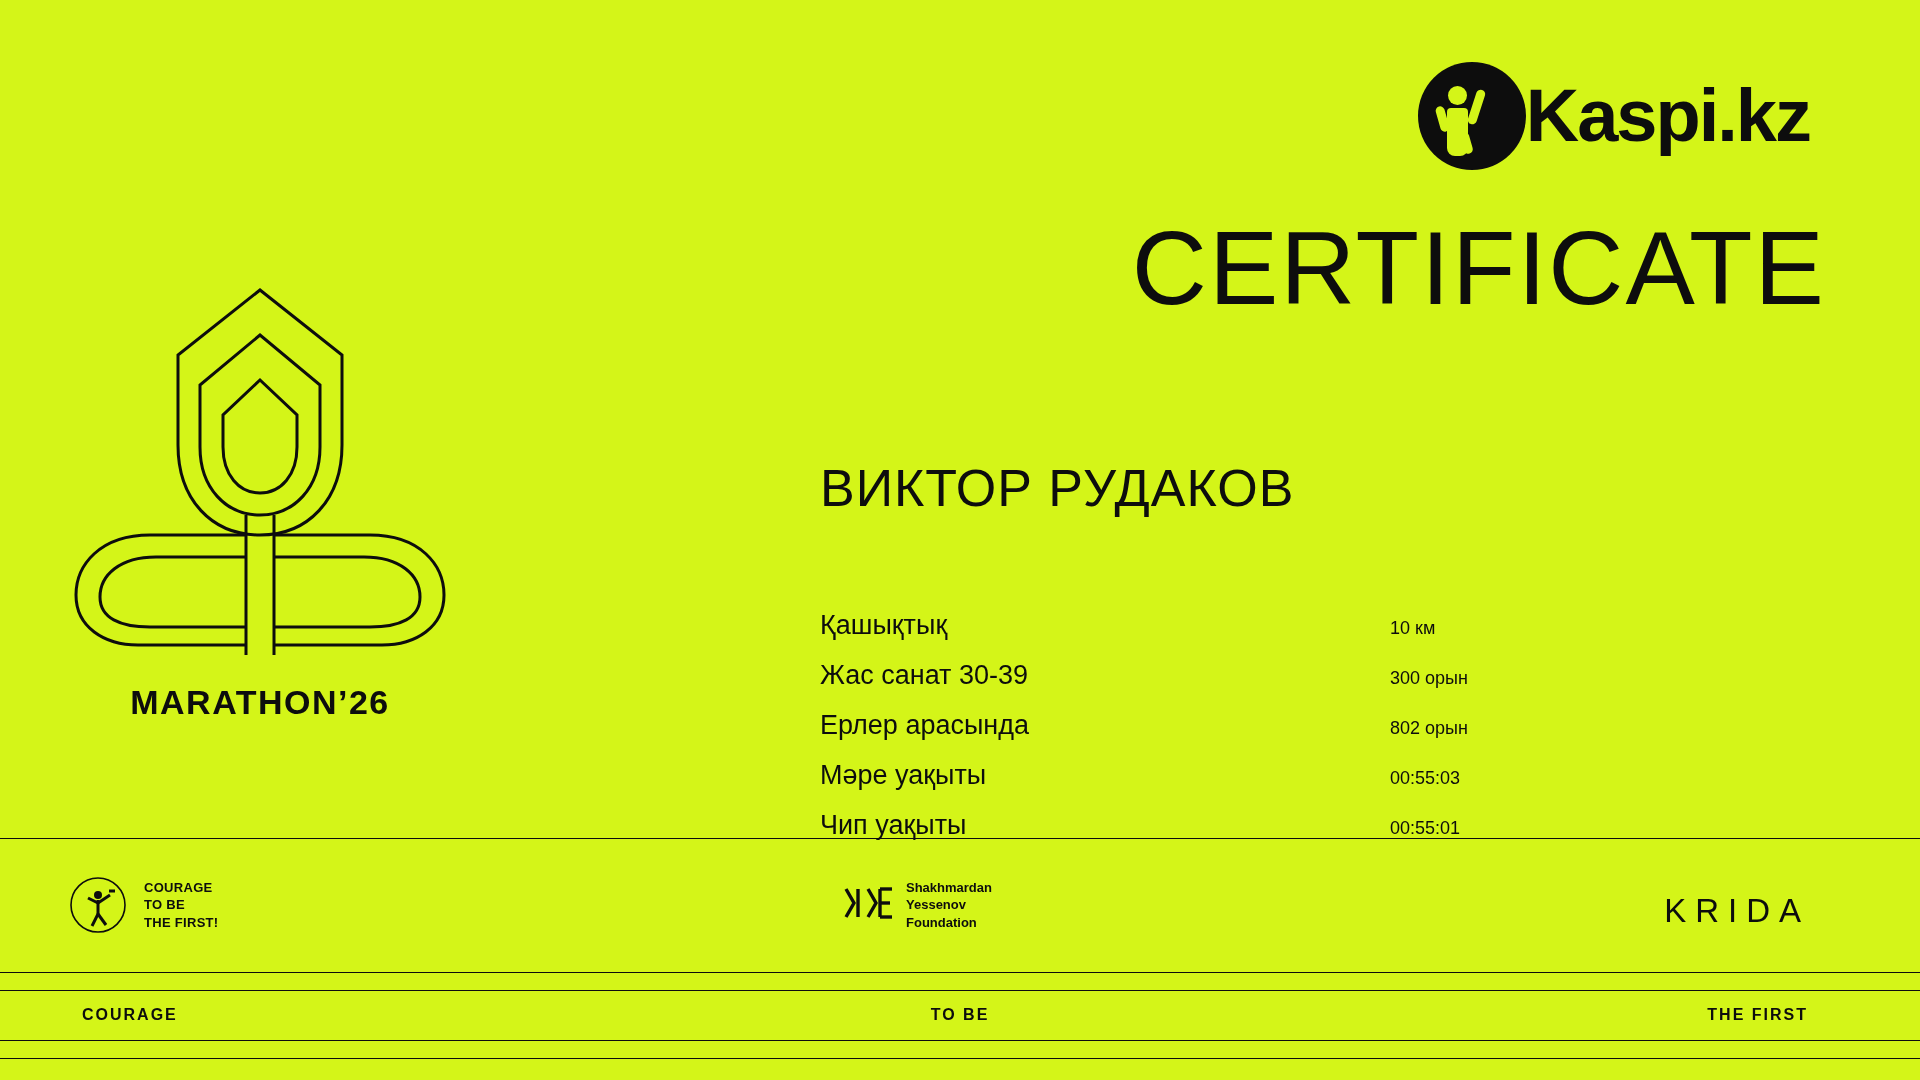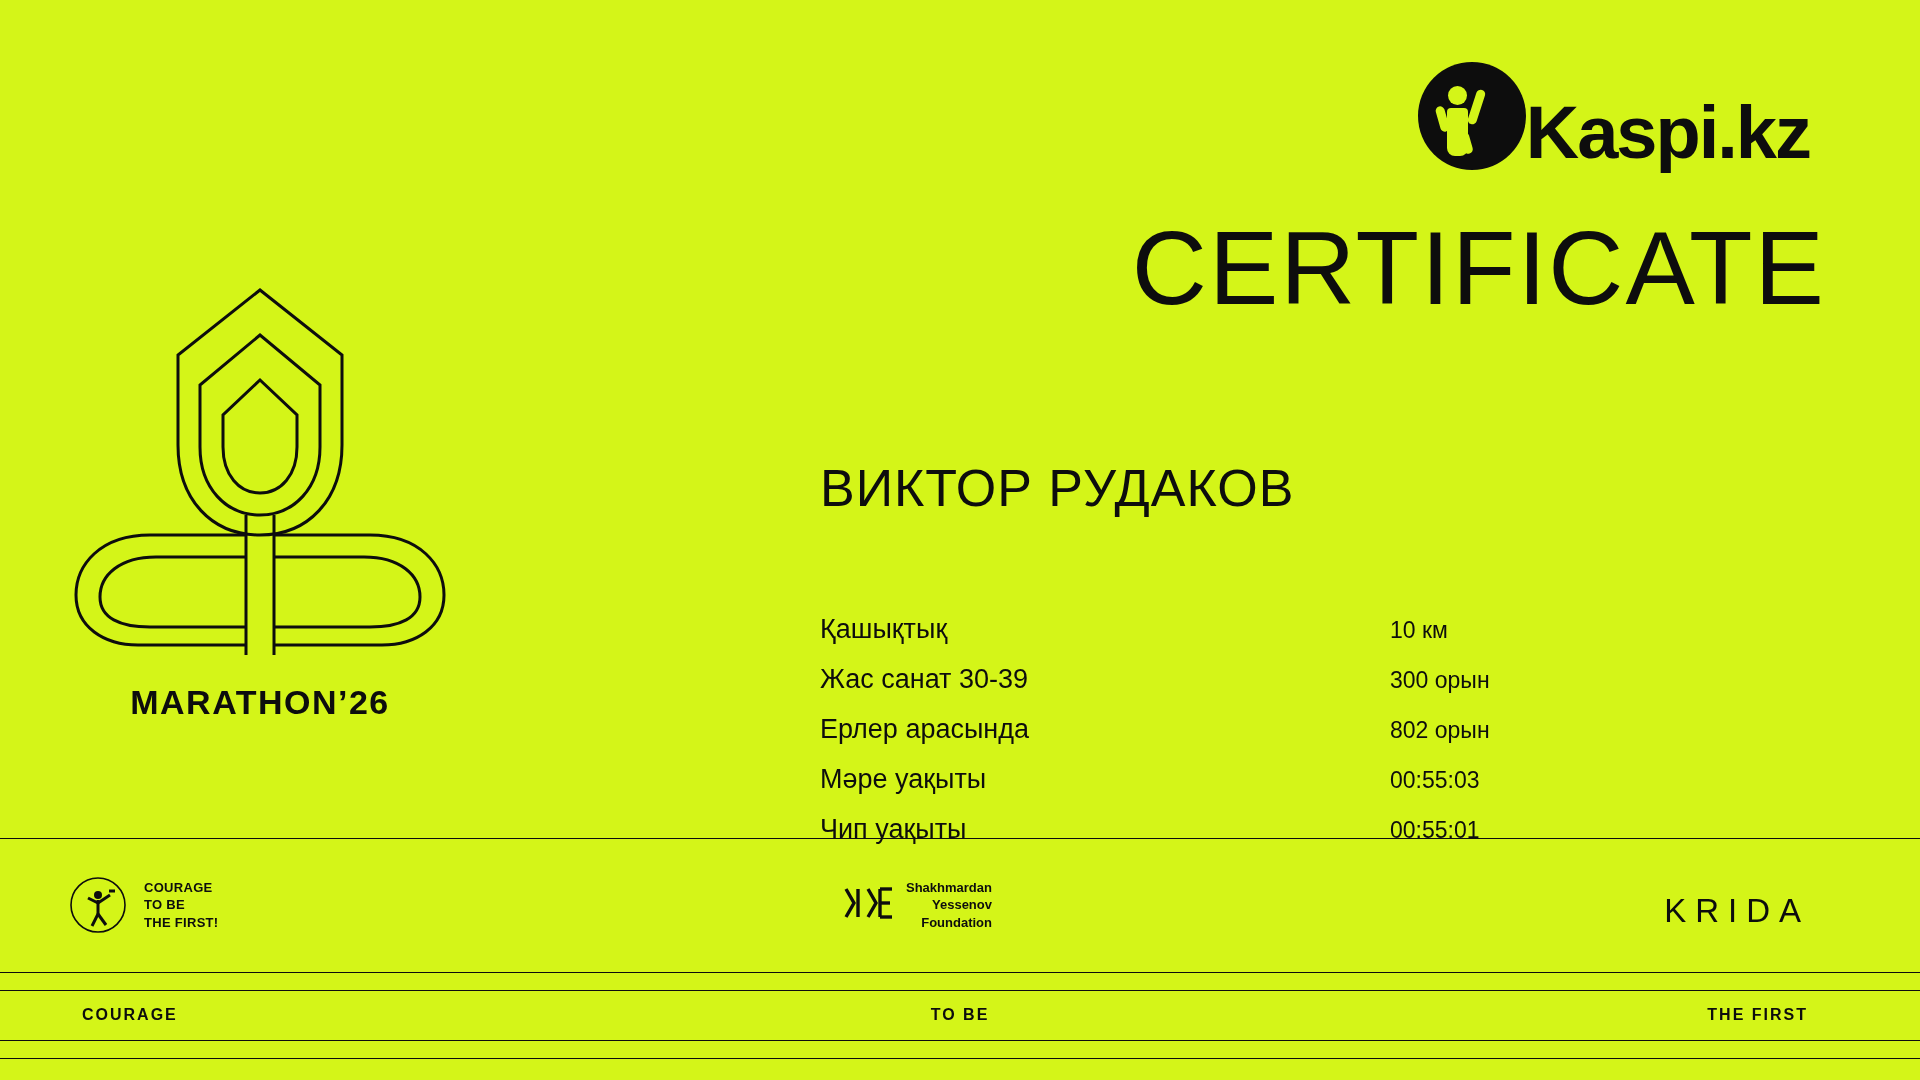--- a/index.html
+++ b/index.html
@@ -22,21 +22,21 @@
     width: 1920px;
     height: 1080px;
   }
 
   
   .kaspi-logo {
     position: absolute;
     top: 62px;
     right: 110px;
     display: flex;
-    align-items: flex-end;
+    align-items: center;
   }
   .kaspi-mark {
     width: 108px;
     height: 108px;
     border-radius: 50%;
     background: #0d0d0d;
     position: relative;
     flex: none;
   }
   .kaspi-mark .fig {
@@ -129,21 +129,21 @@
     align-items: baseline;
     height: 50px;
   }
   .result-label {
     width: 570px;
     font-size: 27px;
     line-height: 1;
     white-space: nowrap;
   }
   .result-value {
-    font-size: 23px;
+    font-size: 18px;
     line-height: 1;
     white-space: nowrap;
     margin-top: 44px;
   }
 
   
   .emblem {
     position: absolute;
     left: 60px;
     top: 235px;
@@ -208,21 +208,20 @@
     letter-spacing: 0.3px;
   }
   .sponsor-yessenov {
     position: absolute;
     left: 840px;
   }
   .yessenov-text {
     font-size: 13px;
     font-weight: bold;
     line-height: 1.35;
-    text-align: right;
   }
   .sponsor-krida {
     position: absolute;
     right: 110px;
     font-size: 33px;
     letter-spacing: 9px;
     font-weight: 400;
     margin-top: 12px;
   }
 

